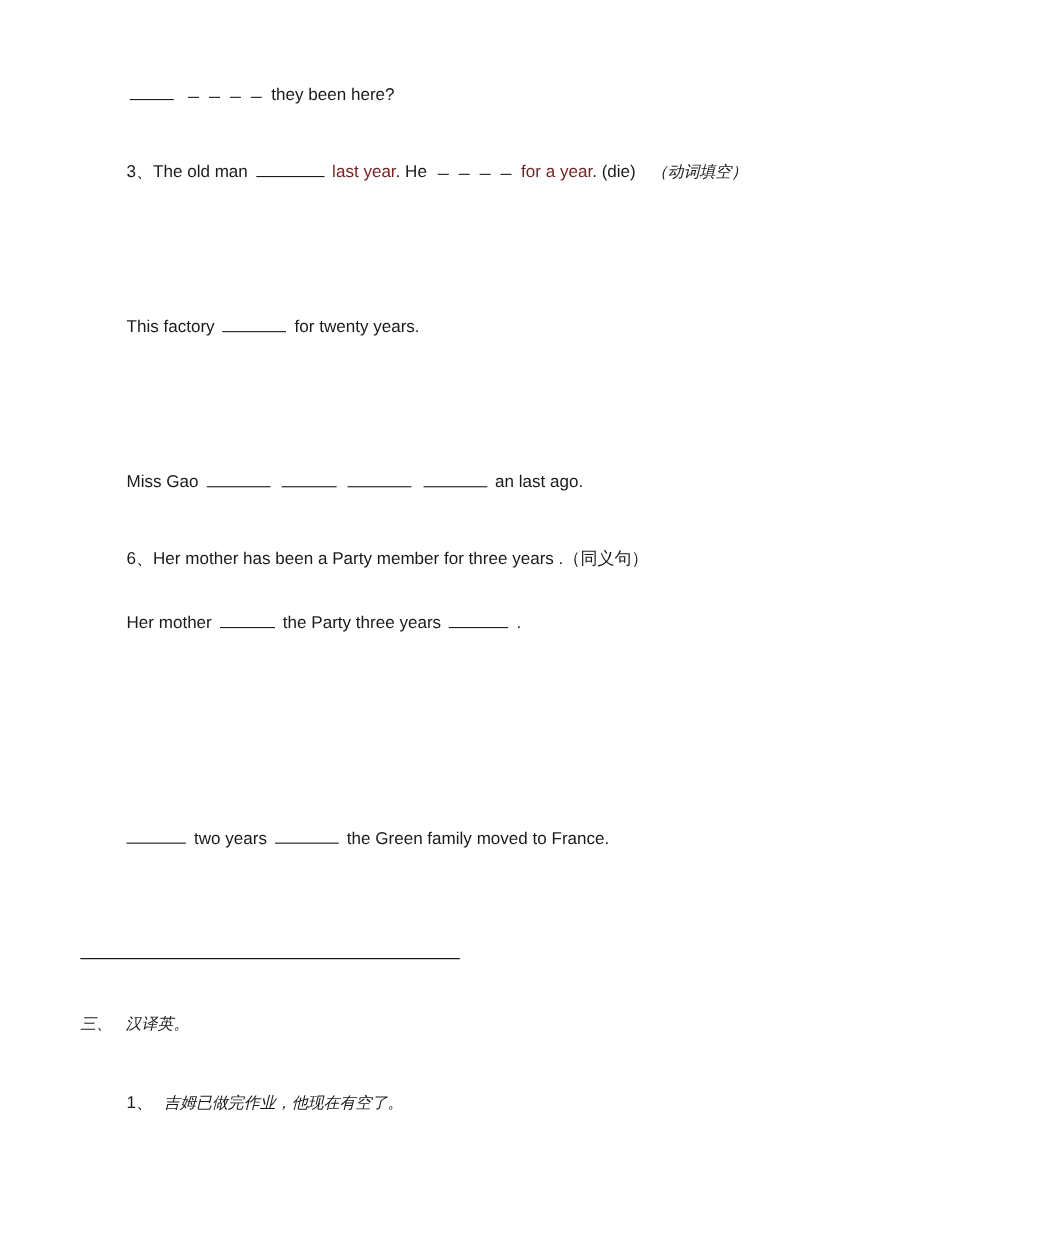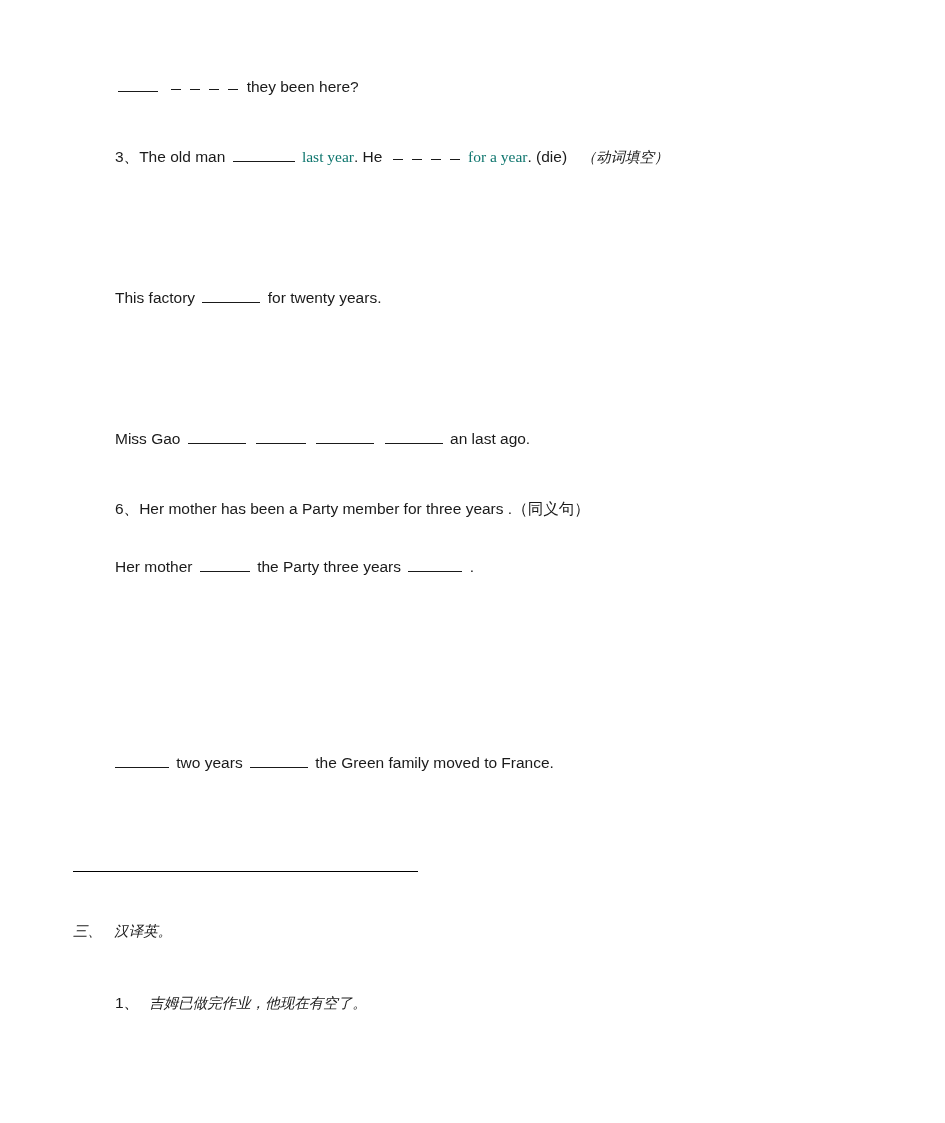--- a/index.html
+++ b/index.html
@@ -61,21 +61,21 @@
   .dashes i {
     display: inline-block;
     width: 10px;
     height: 0;
     border-bottom: 1.4px solid #1a1a1a;
     margin-right: 9px;
     vertical-align: 2px;
   }
   .dashes i:last-child { margin-right: 0; }
 
-  .blue { color: #0f766e; font-family: Liberation Serif, serif; }
+  .blue { color: #7f1d1d; }
 
   .cn {
     font-family: "DejaVu Sans", "Liberation Sans", sans-serif;
     font-size: 14.5px;
     font-style: italic;
   }
 
   
   .long-rule {
     position: absolute;

